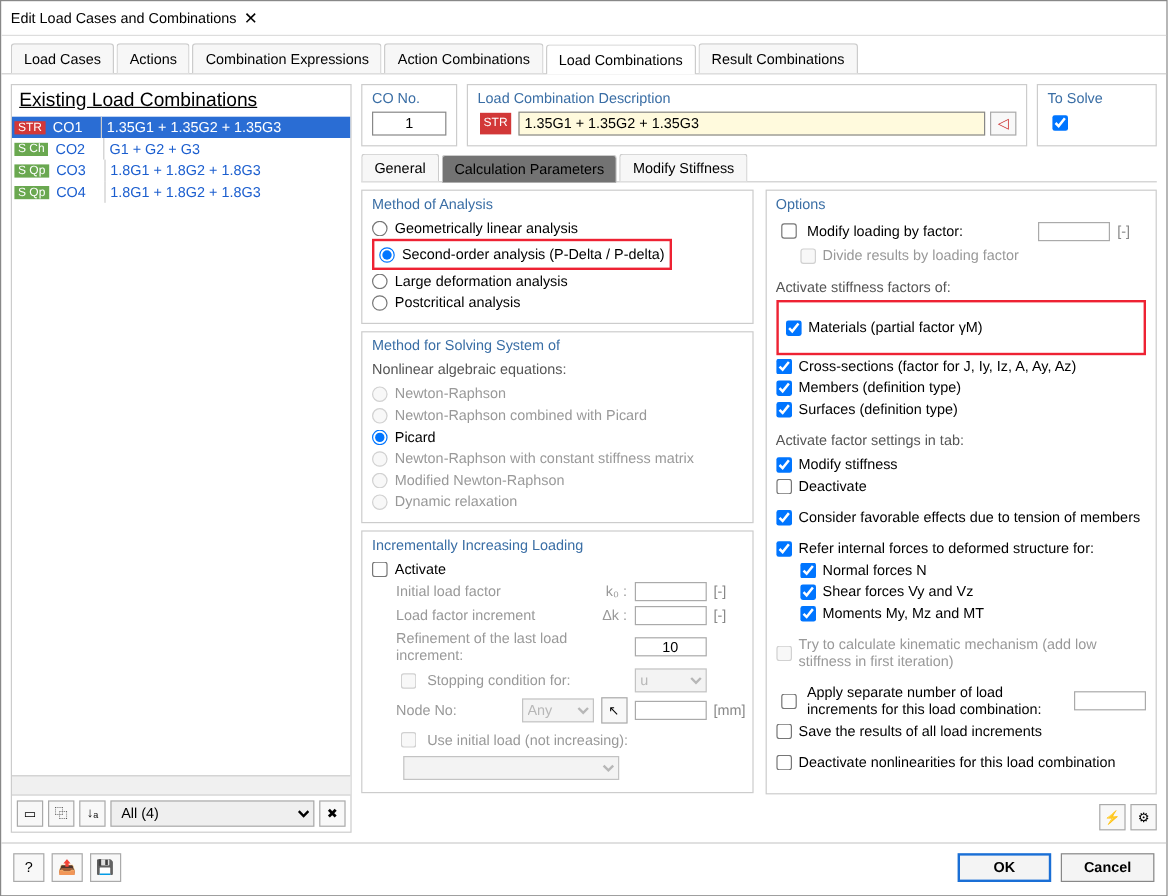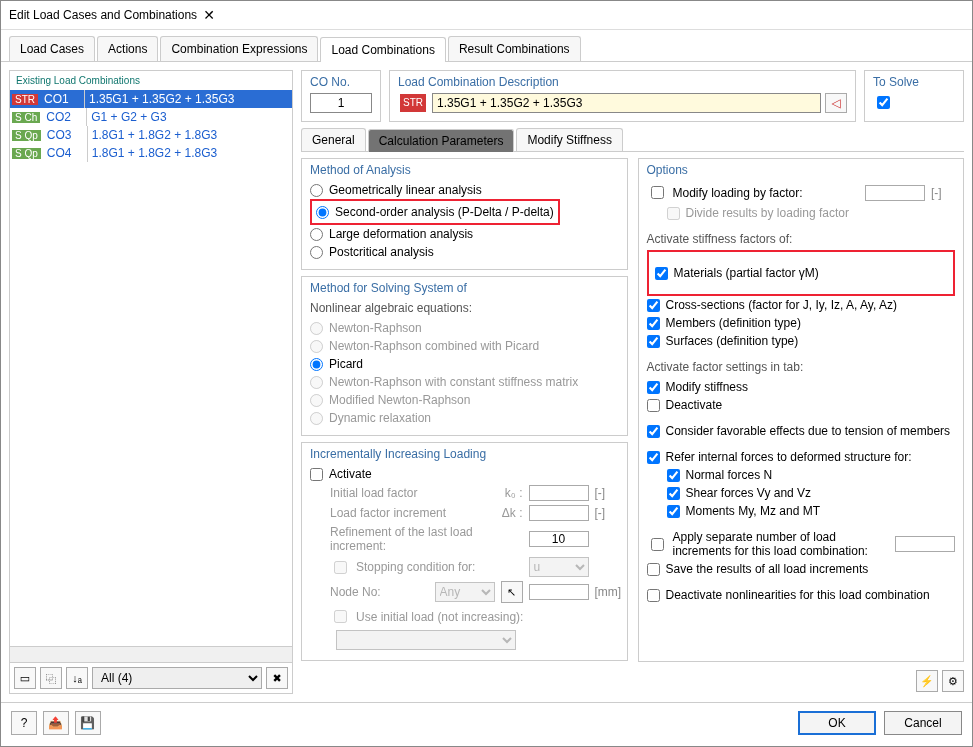--- a/index.html
+++ b/index.html
@@ -4,21 +4,21 @@
 <style>
 * { box-sizing: border-box; font-family: "Segoe UI", Tahoma, sans-serif; font-size: 12px; }
 body { margin: 0; background: #fff; width: 973px; height: 747px; overflow: hidden; border: 1px solid #888; }
 .titlebar { display: flex; justify-content: flex-start; align-items: center; padding: 6px 8px; border-bottom: 1px solid #ddd; }
 .titlebar .close { font-size: 14px; cursor: pointer; padding: 0 6px; }
 .main-tabs { display: flex; padding: 6px 8px 0; border-bottom: 1px solid #ccc; gap: 2px; }
 .main-tab { padding: 5px 10px; border: 1px solid #ccc; border-bottom: none; background: #f7f7f7; cursor: pointer; border-radius: 3px 3px 0 0; }
 .main-tab.active { background: #fff; position: relative; top: 1px; }
 .content { display: flex; padding: 8px; gap: 8px; height: 640px; }
 .left-pane { width: 284px; border: 1px solid #ccc; display: flex; flex-direction: column; }
-.pane-title { color: #0f766e; padding: 4px 6px; font-size: 10px; }
+.pane-title { color: #000000; padding: 4px 6px; font-size: 16px; text-decoration: underline; }
 .combo-table { flex: 1; overflow: auto; }
 .combo-row { display: flex; height: 18px; align-items: center; cursor: pointer; font-size: 12px; }
 .combo-row.sel { background: #2a6dd4; color: #fff; }
 .badge { font-size: 10px; padding: 0 3px; margin: 0 2px 0 2px; color: #fff; min-width: 26px; text-align: center; }
 .badge.STR { background: #d23838; }
 .badge.SCh { background: #6aa850; }
 .badge.SQp { background: #6aa850; }
 .co-name { color: #1b5ecf; padding: 0 4px; min-width: 44px; }
 .sel .co-name { color: #fff; }
 .co-desc { color: #1b5ecf; padding: 0 4px; }
@@ -55,35 +55,36 @@
 .inc-row .lbl { flex: 1; color: #999; }
 .inc-row .sym { width: 28px; color: #999; text-align: right; }
 .spin { width: 60px; height: 16px; border: 1px solid #aaa; background: #fff; text-align: center; }
 .unit { color: #888; width: 24px; }
 .small-select { width: 60px; height: 20px; border: 1px solid #aaa; background: #eee; color:#999; }
 .indent { padding-left: 20px; }
 .right-toolbar { display: flex; justify-content: flex-end; padding: 2px 0; gap: 4px; }
 .footer { display: flex; justify-content: space-between; padding: 8px 10px; border-top: 1px solid #ccc; align-items: center; }
 .foot-icons { display: flex; gap: 6px; }
 .foot-btn { width: 26px; height: 24px; border: 1px solid #aaa; background: #f8f8f8; cursor: pointer; display:flex; align-items:center; justify-content:center; }
-.dlg-btn { width: 78px; height: 24px; border: 1px solid #888; background: #f4f4f4; cursor: pointer; }
+.dlg-btn { width: 78px; height: 24px; border: 1px solid #888; background: #f4f4f4; cursor: pointer; font-weight: bold; }
 .dlg-btn.primary { border: 2px solid #1a6fd6; }
 </style>
 </head>
 <body>
 
 <div class="titlebar">
   <span>Edit Load Cases and Combinations</span>
   <span class="close">✕</span>
 </div>
 
 <div class="main-tabs">
   <div class="main-tab">Load Cases</div>
   <div class="main-tab">Actions</div>
   <div class="main-tab">Combination Expressions</div>
+  <div class="main-tab">Action Combinations</div>
   <div class="main-tab active">Load Combinations</div>
   <div class="main-tab">Result Combinations</div>
 </div>
 
 <div class="content">
   <div class="left-pane">
     <div class="pane-title">Existing Load Combinations</div>
     <div class="combo-table">
       <div class="combo-row sel">
         <span class="badge STR">STR</span>
@@ -302,20 +303,24 @@
               <input type="checkbox" checked="" style="">
               <span>Normal forces N</span>
             </label>
           <label class="check-row indent">
               <input type="checkbox" checked="" style="">
               <span>Shear forces Vy and Vz</span>
             </label>
           <label class="check-row indent">
               <input type="checkbox" checked="" style="">
               <span>Moments My, Mz and MT</span>
+            </label>
+          <label class="check-row disabled" style="margin-top:8px">
+              <input type="checkbox" disabled="" style="">
+              <span>Try to calculate kinematic mechanism (add low stiffness in first iteration)</span>
             </label>
           <div class="inc-row" style="margin-top:8px">
               <input type="checkbox" style="">
               <span style="flex:1">Apply separate number of load increments for this load combination:</span>
               <input class="spin" style="">
             </div>
           <label class="check-row">
               <input type="checkbox" style="">
               <span>Save the results of all load increments</span>
             </label>

